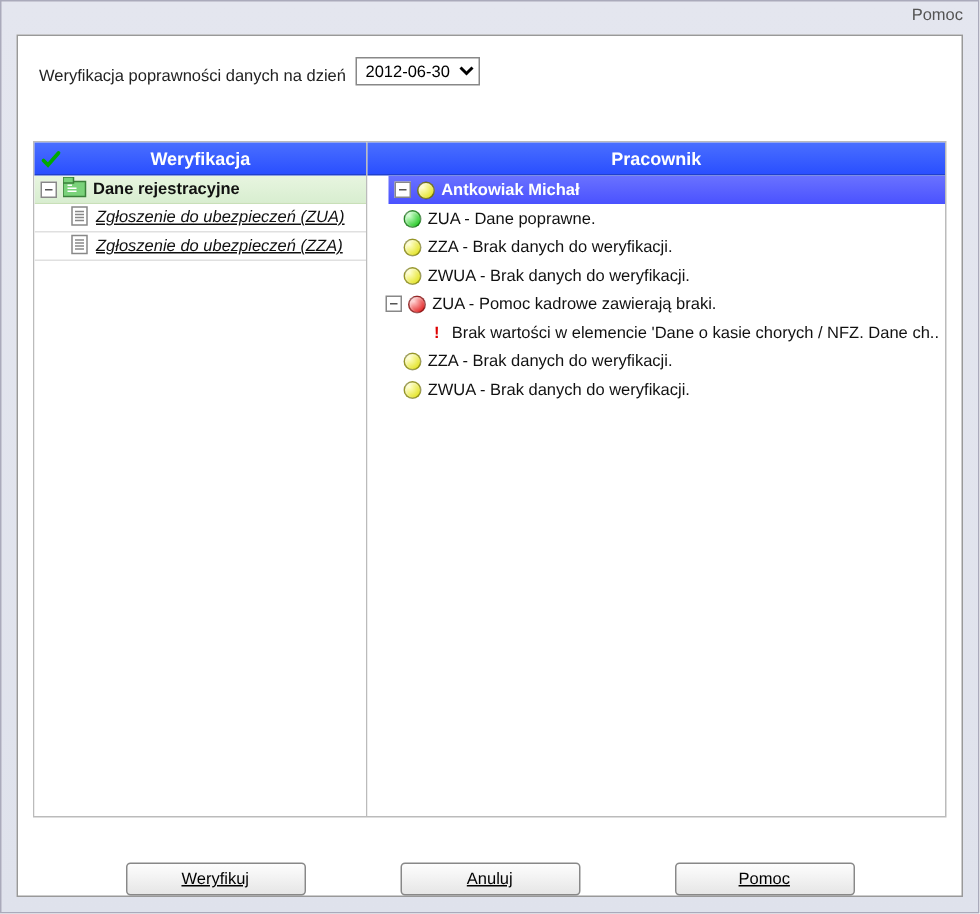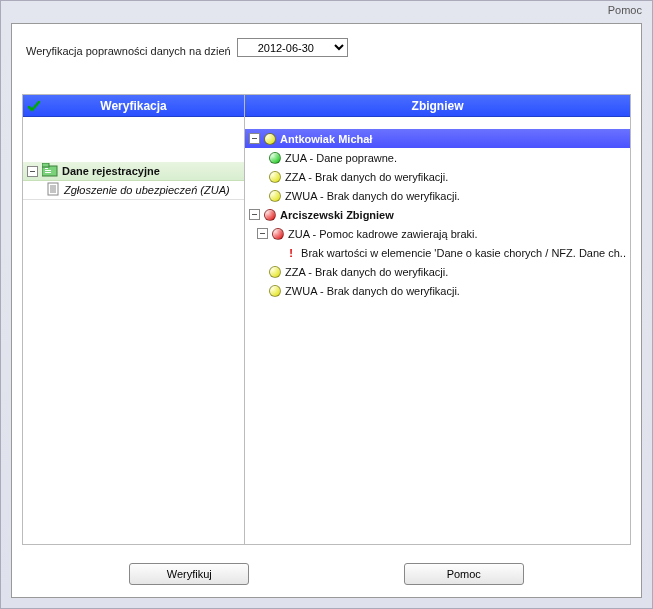--- a/index.html
+++ b/index.html
@@ -28,59 +28,59 @@
     display: flex;
     align-items: flex-end;
     gap: 6px;
     color: #222;
   }
   .date-select {
     border: 1px solid #888;
     background: #fff;
     height: 19px;
     font-size: 11px;
-    padding: 0 16px;
+    padding: 0 2px;
   }
   .panels {
     position: absolute;
     left: 10px; right: 10px;
     top: 70px; bottom: 52px;
     display: flex;
     border: 1px solid #bbb;
     background: #fff;
   }
-  .panel-left { width: 265px; border-right: 1px solid #bbb; display: flex; flex-direction: column; gap: 33px; }
+  .panel-left { width: 265px; border-right: 1px solid #bbb; display: flex; flex-direction: column; }
   .panel-right { flex: 1; display: flex; flex-direction: column; }
   .panel-header {
     height: 22px;
     background: linear-gradient(#4a6fff, #2a4fff);
     color: #fff;
     font-weight: bold;
     text-align: center;
     line-height: 22px;
     position: relative;
     border-bottom: 1px solid #2040cc;
     font-size: 12px;
   }
   .check-icon {
     position: absolute; left: 4px; top: 4px;
     width: 14px; height: 14px;
   }
-  .panel-body { flex: 1; overflow: auto; background: #fff; padding: 12px 0; }
+  .panel-body { flex: 1; overflow: auto; background: #fff; padding: 0 0; }
   .row {
     display: flex; align-items: center;
     height: 19px;
     padding: 0 4px;
     gap: 4px;
     white-space: nowrap;
     font-size: 11px;
     color: #111;
   }
   .row.folder-row { background: linear-gradient(#e8f5e0, #d8eed0); border-bottom: 1px solid #c8e0b8; font-weight: bold; }
-  .row.sel { background: linear-gradient(#6a72ff, #4a52ff); color: #fff; }
+  .row.sel { background: linear-gradient(#6a72ff, #4a52ff); color: #fff; margin-left: 14px; }
   .row .indent1 { width: 16px; flex: 0 0 auto; }
   .row .indent2 { width: 32px; flex: 0 0 auto; }
   .toggler {
     width: 11px; height: 11px;
     border: 1px solid #888;
     background: #fff;
     flex: 0 0 auto;
     position: relative;
   }
   .toggler::before, .toggler::after {
@@ -92,28 +92,29 @@
     flex: 0 0 auto;
     border: 1px solid rgba(0,0,0,.35);
     background: #ccc;
     box-shadow: inset 1px 1px 2px rgba(255,255,255,.6);
   }
   .b-green  { background: radial-gradient(circle at 30% 30%, #cfc, #0b0); }
   .b-yellow { background: radial-gradient(circle at 30% 30%, #ffc, #dd0); }
   .b-red    { background: radial-gradient(circle at 30% 30%, #fcc, #d00); }
   .sel .b-yellow { border-color: rgba(0,0,0,.5); }
   .bang { color: #d00; font-weight: bold; width: 12px; text-align: center; flex: 0 0 auto; }
-  .link-text { font-style: italic; }
+  .link-text { text-decoration: underline; font-style: italic; }
   .hline { border-bottom: 1px solid #e0e0e0; }
   .btn-row {
     position: absolute;
-    left: 0; right: 0; bottom: 12px;
+    left: 0; right: 0; bottom: 0;
     display: flex;
     justify-content: space-around;
     padding: 0 40px;
+    text-decoration: underline;
   }
   .btn {
     width: 120px; height: 22px;
     border: 1px solid #888;
     border-radius: 3px;
     background: linear-gradient(#fdfdfd, #e6e6e6);
     font-size: 11px;
     cursor: pointer;
   }
 </style>
@@ -165,26 +166,39 @@
               <svg width="13" height="14" viewBox="0 0 13 14">
                   <rect x="1" y="1" width="10" height="12" fill="#fff" stroke="#888"></rect>
                   <line x1="3" y1="4" x2="9" y2="4" stroke="#888"></line>
                   <line x1="3" y1="6" x2="9" y2="6" stroke="#888"></line>
                   <line x1="3" y1="8" x2="9" y2="8" stroke="#888"></line>
                   <line x1="3" y1="10" x2="9" y2="10" stroke="#888"></line>
                 </svg>
             </span>
             <span class="link-text">Zgłoszenie do ubezpieczeń (ZUA)</span>
           </div>
+          <div class="row hline">
+            <span class="indent1"></span>
+            <span>
+              <svg width="13" height="14" viewBox="0 0 13 14">
+                  <rect x="1" y="1" width="10" height="12" fill="#fff" stroke="#888"></rect>
+                  <line x1="3" y1="4" x2="9" y2="4" stroke="#888"></line>
+                  <line x1="3" y1="6" x2="9" y2="6" stroke="#888"></line>
+                  <line x1="3" y1="8" x2="9" y2="8" stroke="#888"></line>
+                  <line x1="3" y1="10" x2="9" y2="10" stroke="#888"></line>
+                </svg>
+            </span>
+            <span class="link-text">Zgłoszenie do ubezpieczeń (ZZA)</span>
+          </div>
         </div>
       </div>
 
       <div class="panel-right">
         <div class="panel-header">
-          <span>Zbigniew</span>
+          <span>Pracownik</span>
         </div>
         <div class="panel-body">
 
           <div class="row sel" style="font-weight:bold;">
             <span class="toggler"></span>
             <span class="bullet b-yellow"></span>
             <span>Antkowiak Michał</span>
           </div>
           <div class="row">
             <span class="indent1"></span>
@@ -195,25 +209,20 @@
             <span class="indent1"></span>
             <span class="bullet b-yellow"></span>
             <span>ZZA - Brak danych do weryfikacji.</span>
           </div>
           <div class="row">
             <span class="indent1"></span>
             <span class="bullet b-yellow"></span>
             <span>ZWUA - Brak danych do weryfikacji.</span>
           </div>
 
-          <div class="row" style="font-weight:bold;">
-            <span class="toggler"></span>
-            <span class="bullet b-red"></span>
-            <span>Arciszewski Zbigniew</span>
-          </div>
           <div class="row">
             <span style="width:4px;flex:0 0 auto;"></span>
             <span class="toggler"></span>
             <span class="bullet b-red"></span>
             <span>ZUA - Pomoc kadrowe zawierają braki.</span>
           </div>
           <div class="row">
             <span class="indent2"></span>
             <span class="bang">!</span>
             <span>Brak wartości w elemencie 'Dane o kasie chorych / NFZ. Dane ch..</span>
@@ -229,17 +238,18 @@
             <span>ZWUA - Brak danych do weryfikacji.</span>
           </div>
 
         </div>
       </div>
 
     </div>
 
     <div class="btn-row">
       <button class="btn">Weryfikuj</button>
+      <button class="btn">Anuluj</button>
       <button class="btn">Pomoc</button>
     </div>
 
   </div>
 </div>
 
 </body></html>

